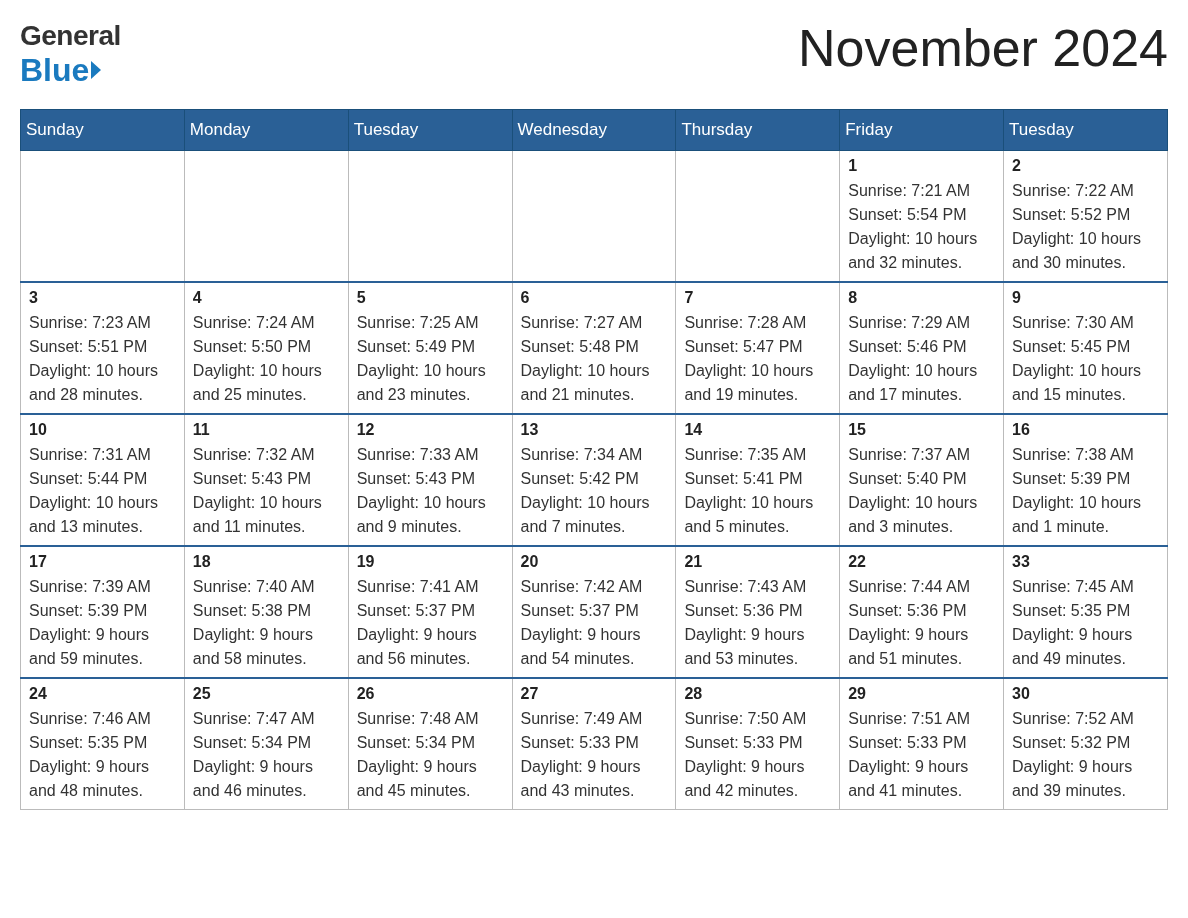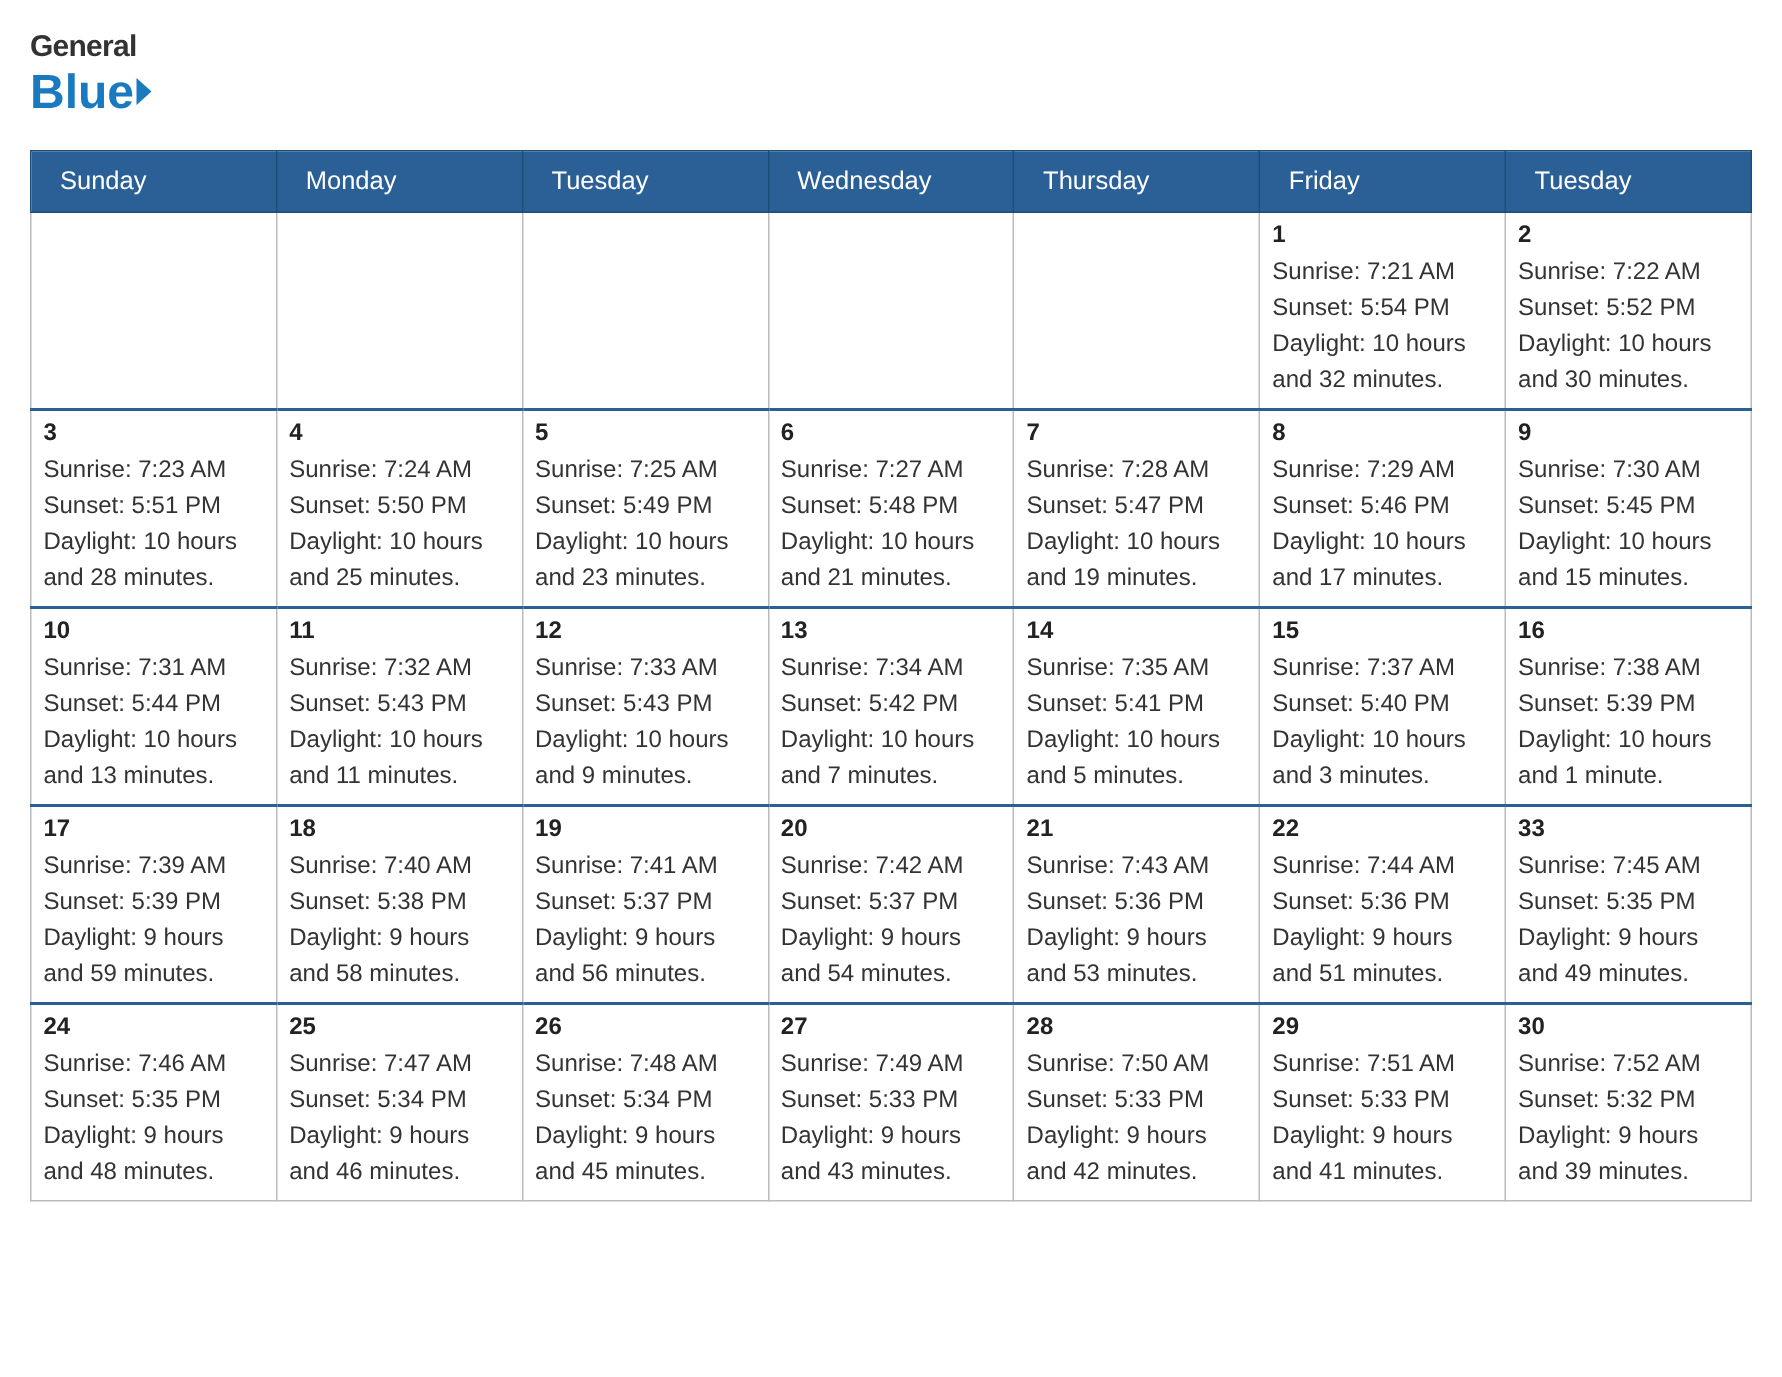--- a/index.html
+++ b/index.html
@@ -15,21 +15,21 @@
       justify-content: space-between;
       align-items: flex-start;
       margin-bottom: 20px;
     }
     .logo {
       display: flex;
       flex-direction: column;
       align-items: flex-start;
     }
     .logo-general {
-      font-size: 20px;
+      font-size: 28px;
       font-weight: bold;
       color: #333;
       letter-spacing: -0.5px;
     }
     .logo-blue {
       font-size: 32px;
       font-weight: bold;
       color: #1a7abf;
       display: flex;
       align-items: center;
@@ -60,21 +60,21 @@
     .calendar {
       width: 100%;
       border-collapse: collapse;
       border: 1px solid #999;
     }
     .calendar th {
       background-color: #2a6096;
       color: #fff;
       font-size: 17px;
       font-weight: normal;
-      padding: 10px 19px;
+      padding: 10px 5px;
       text-align: left;
       border: 1px solid #1a4f7a;
     }
     .calendar td {
       vertical-align: top;
       width: calc(100% / 7);
       padding: 6px 8px;
       border: 1px solid #bbb;
       font-size: 13px;
       color: #333;
@@ -103,20 +103,21 @@
 
 <div class="header">
   <div class="logo">
     <div class="logo-general">General</div>
     <div class="logo-blue">
       <span>Blue</span>
       <div class="logo-arrow"></div>
     </div>
   </div>
   <div class="title-section">
+    <div class="month-title">November 2024</div>
   </div>
 </div>
 
 <table class="calendar">
   <thead>
     <tr>
     <th>Sunday</th>
         <th>Monday</th>
         <th>Tuesday</th>
         <th>Wednesday</th>

